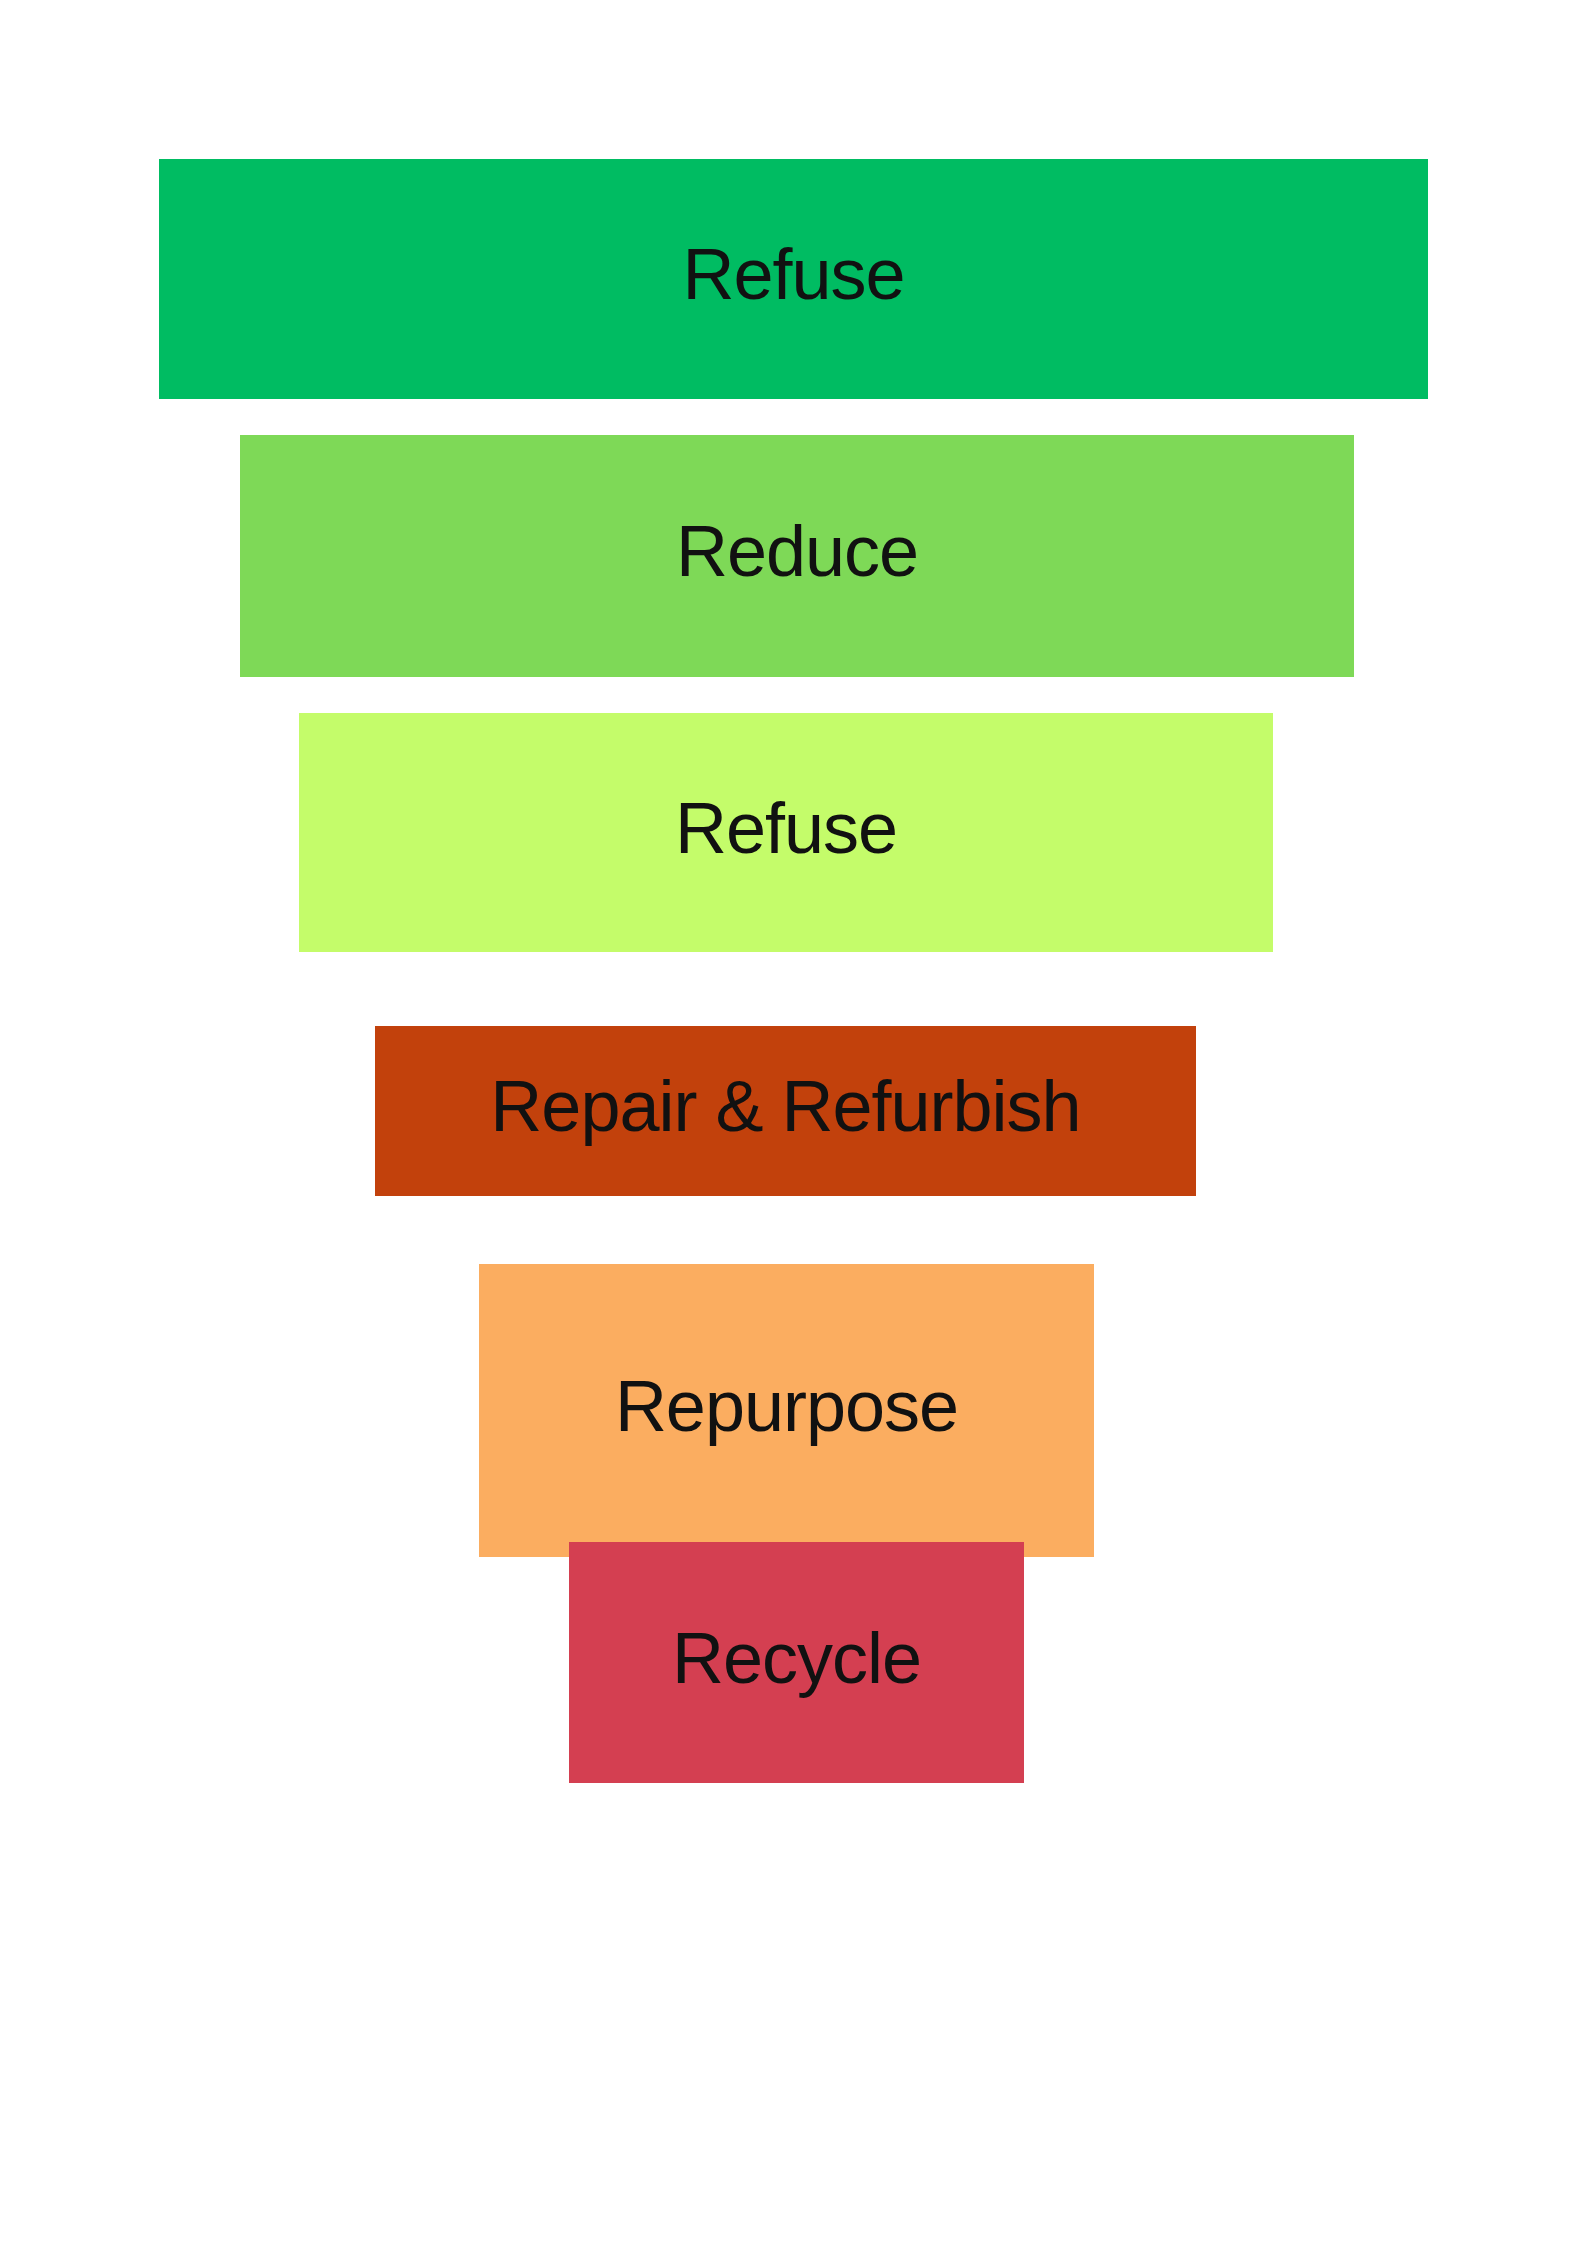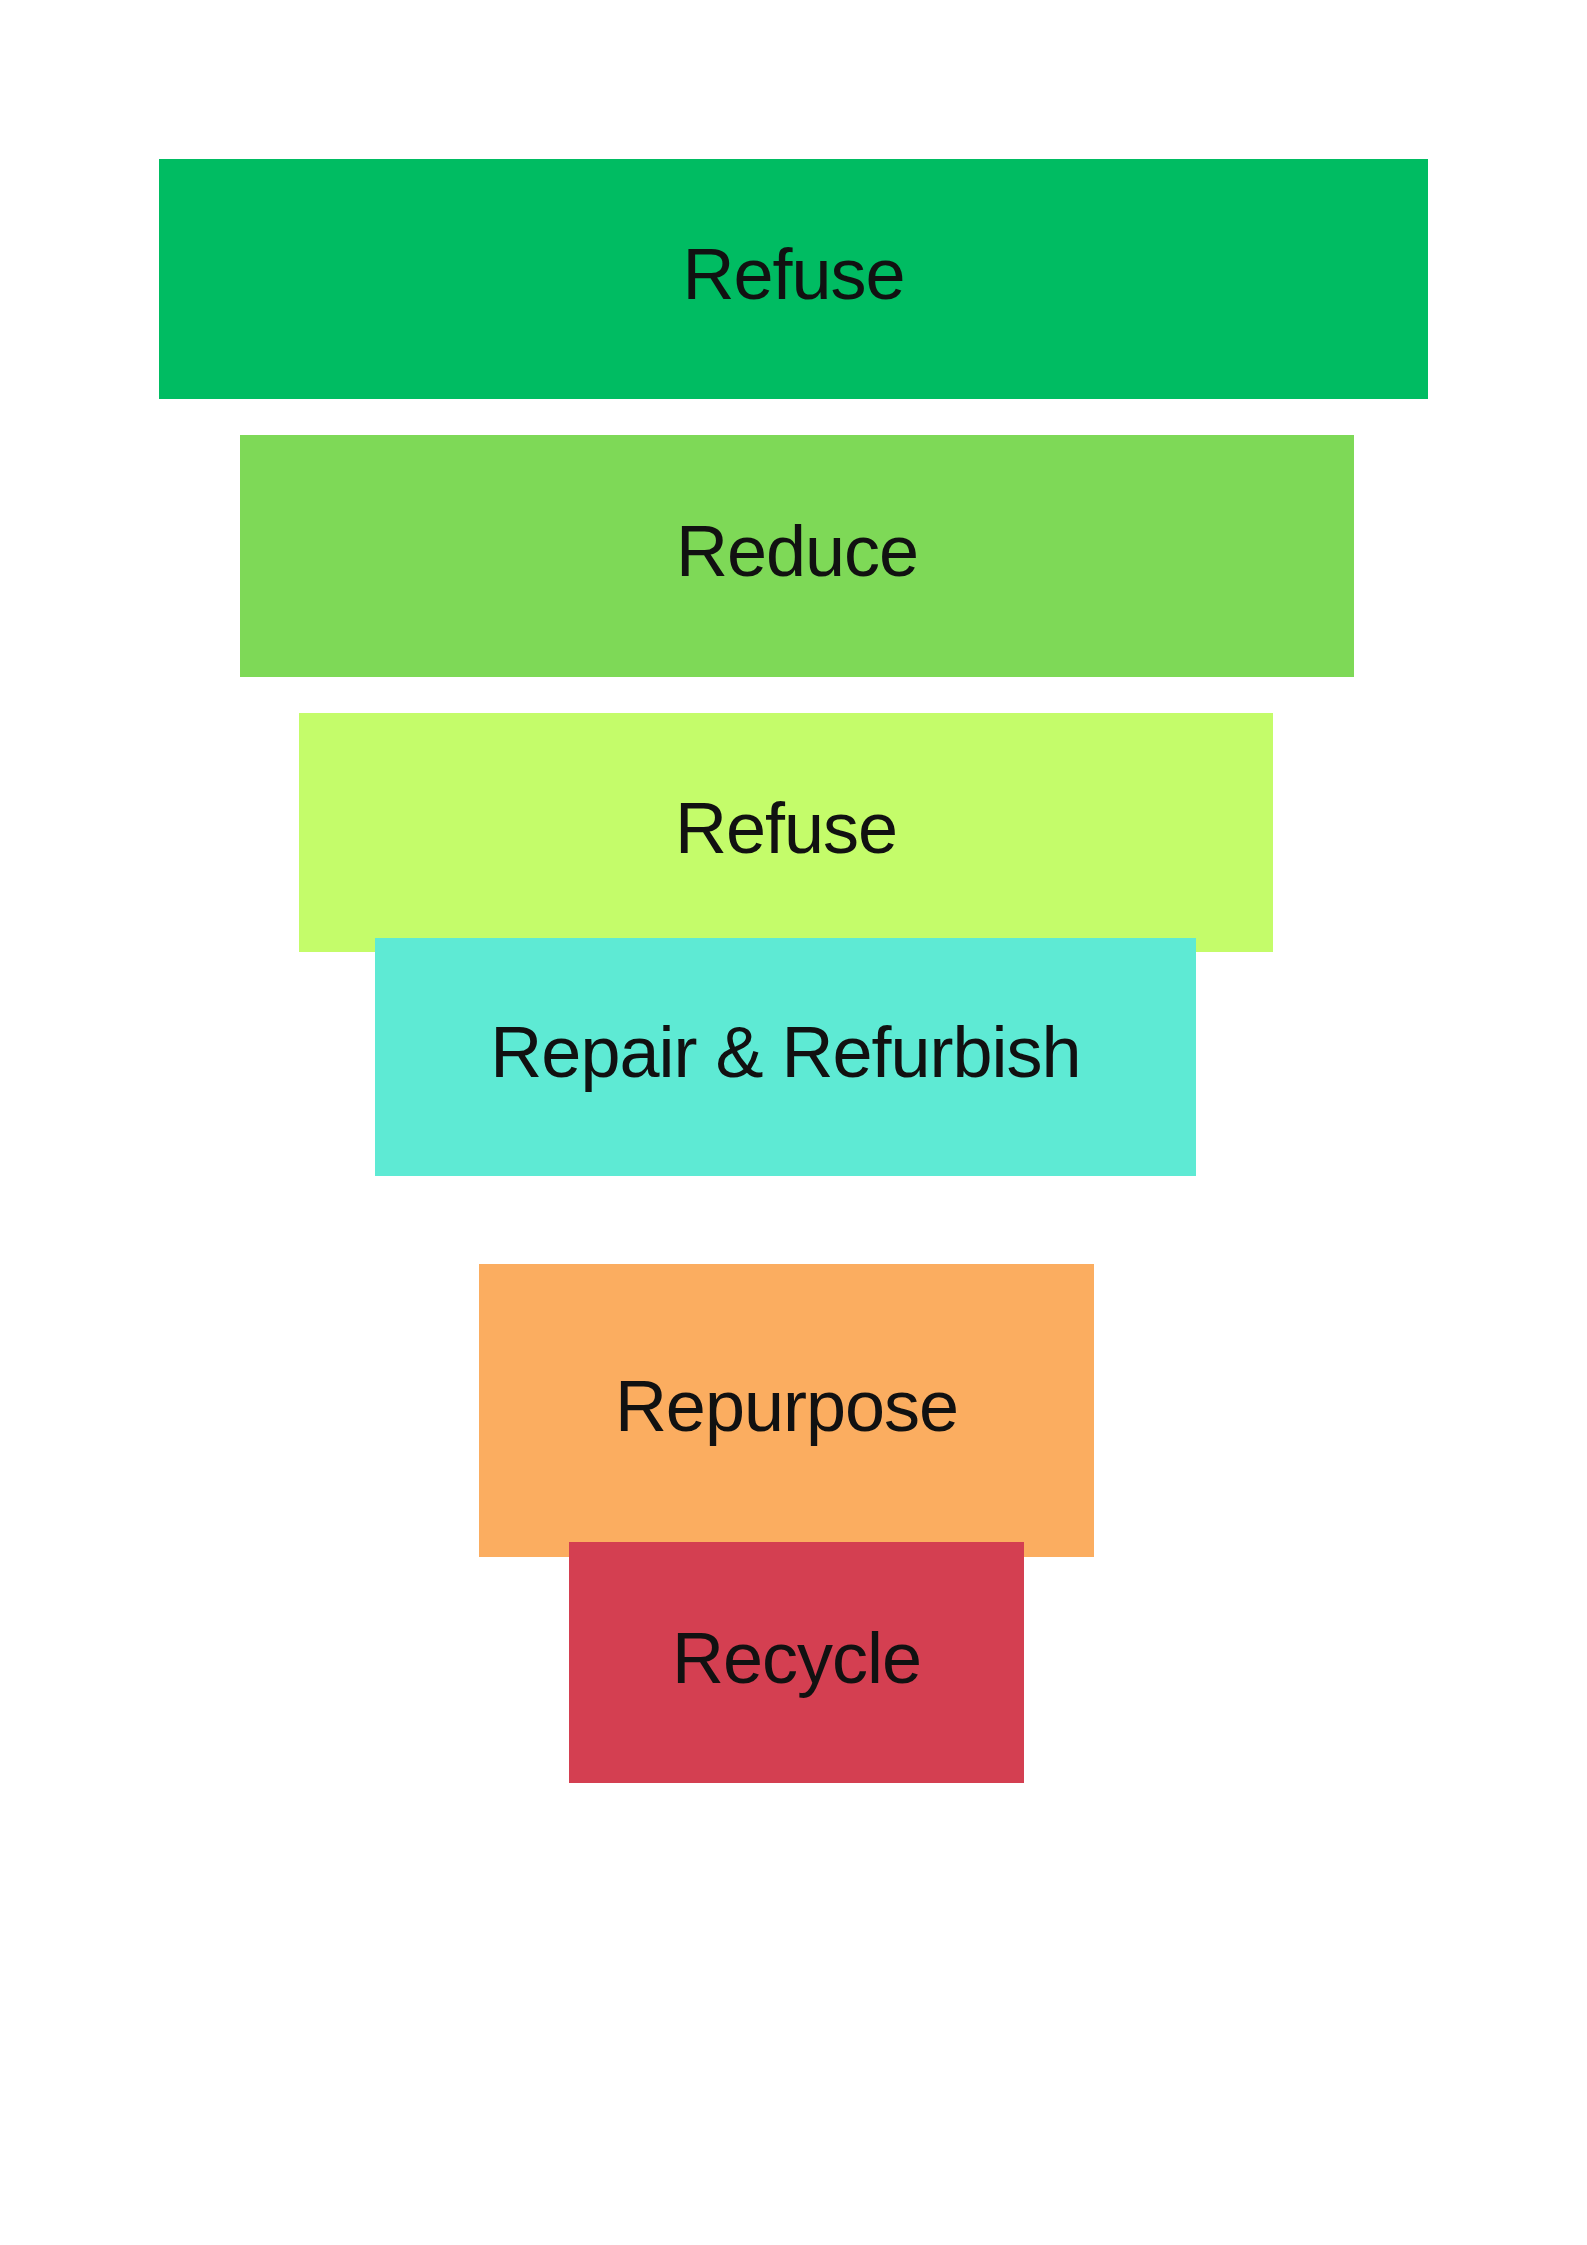--- a/index.html
+++ b/index.html
@@ -40,21 +40,21 @@
 <div class="canvas" style="background: rgb(255, 255, 255);">
     <div class="level" style="left: 159px; top: 159px; width: 1269px; height: 240px; background: rgb(0, 188, 98);">
       <span class="label" style="color: rgb(17, 17, 17);">Refuse</span>
     </div>
     <div class="level" style="left: 240px; top: 435px; width: 1114px; height: 242px; background: rgb(126, 217, 87);">
       <span class="label" style="color: rgb(17, 17, 17);">Reduce</span>
     </div>
     <div class="level" style="left: 299px; top: 713px; width: 974px; height: 239px; background: rgb(196, 252, 106);">
       <span class="label" style="color: rgb(17, 17, 17);">Refuse</span>
     </div>
-    <div class="level" style="left: 375px; top: 938px; width: 821px; height: 238px; background: #5eead4;">
+    <div class="level" style="left: 375px; top: 1026px; width: 821px; height: 170px; background: #c2410c;">
       <span class="label" style="color: rgb(17, 17, 17);">Repair &amp; Refurbish</span>
     </div>
     <div class="level" style="left: 479px; top: 1264px; width: 615px; height: 293px; background: rgb(251, 173, 96);">
       <span class="label" style="color: rgb(17, 17, 17);">Repurpose</span>
     </div>
     <div class="level" style="left: 569px; top: 1542px; width: 455px; height: 241px; background: rgb(212, 63, 81);">
       <span class="label" style="color: rgb(17, 17, 17);">Recycle</span>
     </div>
   </div>
 

